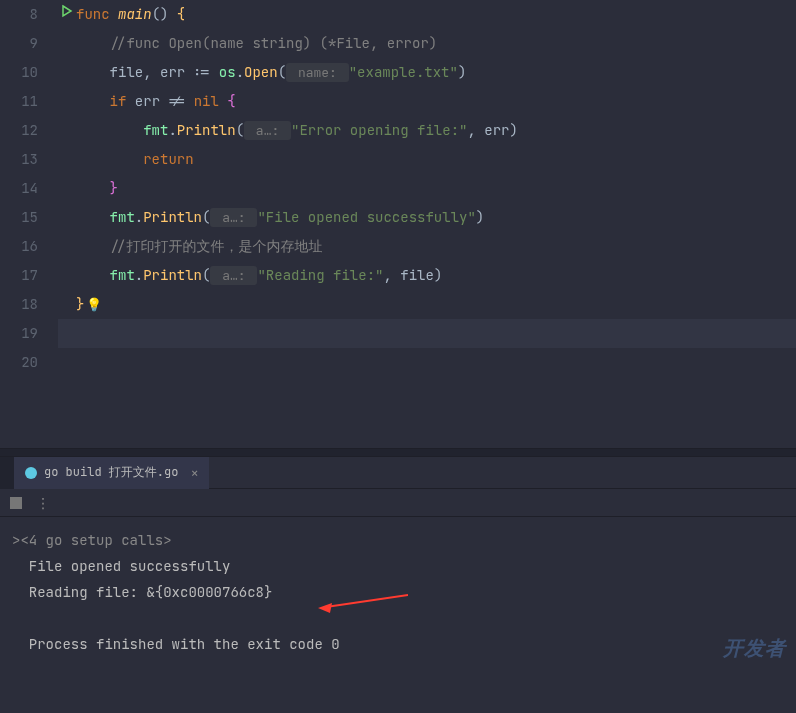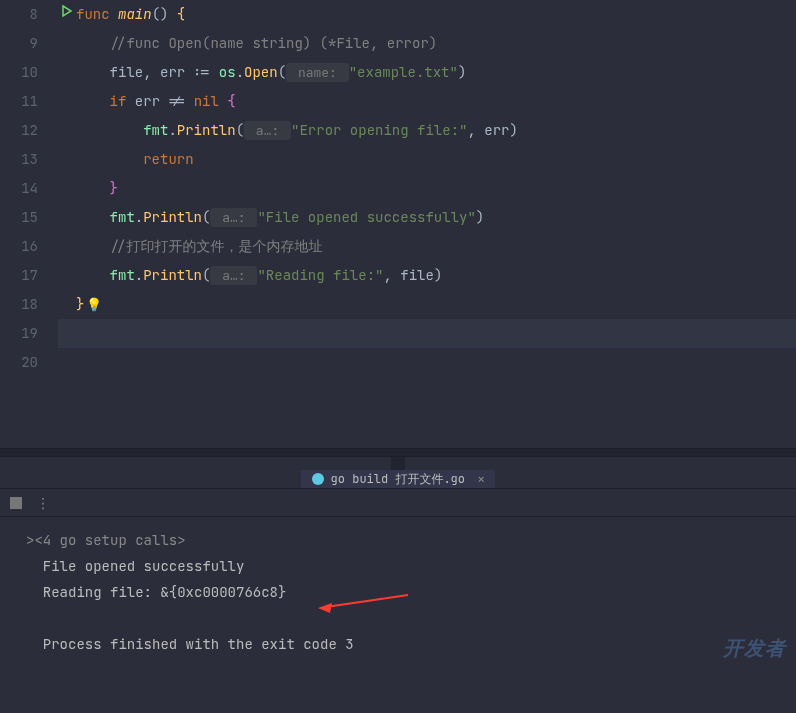--- a/index.html
+++ b/index.html
@@ -83,21 +83,20 @@
     .terminal-panel {
       background: #2b2d3a;
       height: 256px;
     }
     .tab-bar {
       display: flex;
       height: 32px;
       background: #2b2d3a;
       align-items: center;
       border-bottom: 1px solid #1e1f28;
-      flex-direction: column;
     }
     .tab-left {
       width: 14px;
       height: 32px;
       background: #21232e;
     }
     .tab {
       display: flex;
       align-items: center;
       padding: 0 10px;
@@ -127,21 +126,21 @@
       border-bottom: 1px solid #1e1f28;
     }
     .stop-icon {
       width: 12px;
       height: 12px;
       background: #777;
       display: inline-block;
     }
     .more-icon { color: #888; font-size: 14px; }
     .console-output {
-      padding: 10px 26px;
+      padding: 10px 12px;
       font-family: 'JetBrains Mono', 'Consolas', monospace;
       font-size: 14px;
       line-height: 26px;
       color: #bbbbbb;
       position: relative;
     }
     .console-line { white-space: pre; }
     .setup-calls { color: #888; }
     .arrow {
       position: absolute;
@@ -227,18 +226,18 @@
     <div class="console-line setup-calls">&gt;&lt;4 go setup calls&gt;</div>
     <div class="console-line">  <span>File opened successfully</span></div>
     <div class="console-line">  <span>Reading file: &amp;{0xc0000766c8}</span></div>
     <div class="arrow">
       <svg width="90" height="22" viewBox="0 0 90 22">
           <line x1="90" y1="2" x2="8" y2="14" stroke="#ff3b30" stroke-width="2"></line>
           <path d="M0 15 L14 10 L12 20 Z" fill="#ff3b30"></path>
         </svg>
     </div>
     <div class="console-line"> </div>
-    <div class="console-line">  <span>Process finished with the exit code 3</span></div>
+    <div class="console-line">  <span>Process finished with the exit code 0</span></div>
     <div class="watermark">
       <div class="wm-top">开发者</div>
     </div>
   </div>
 </div>
 
 </body></html>

